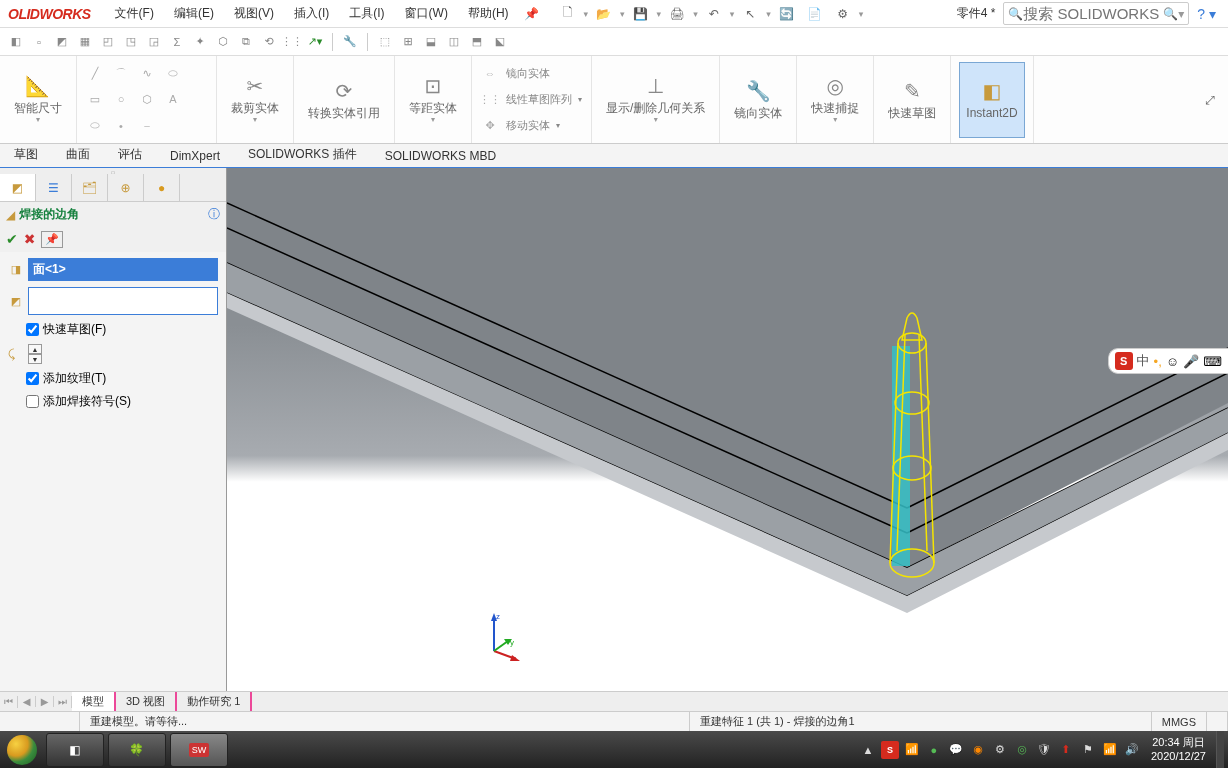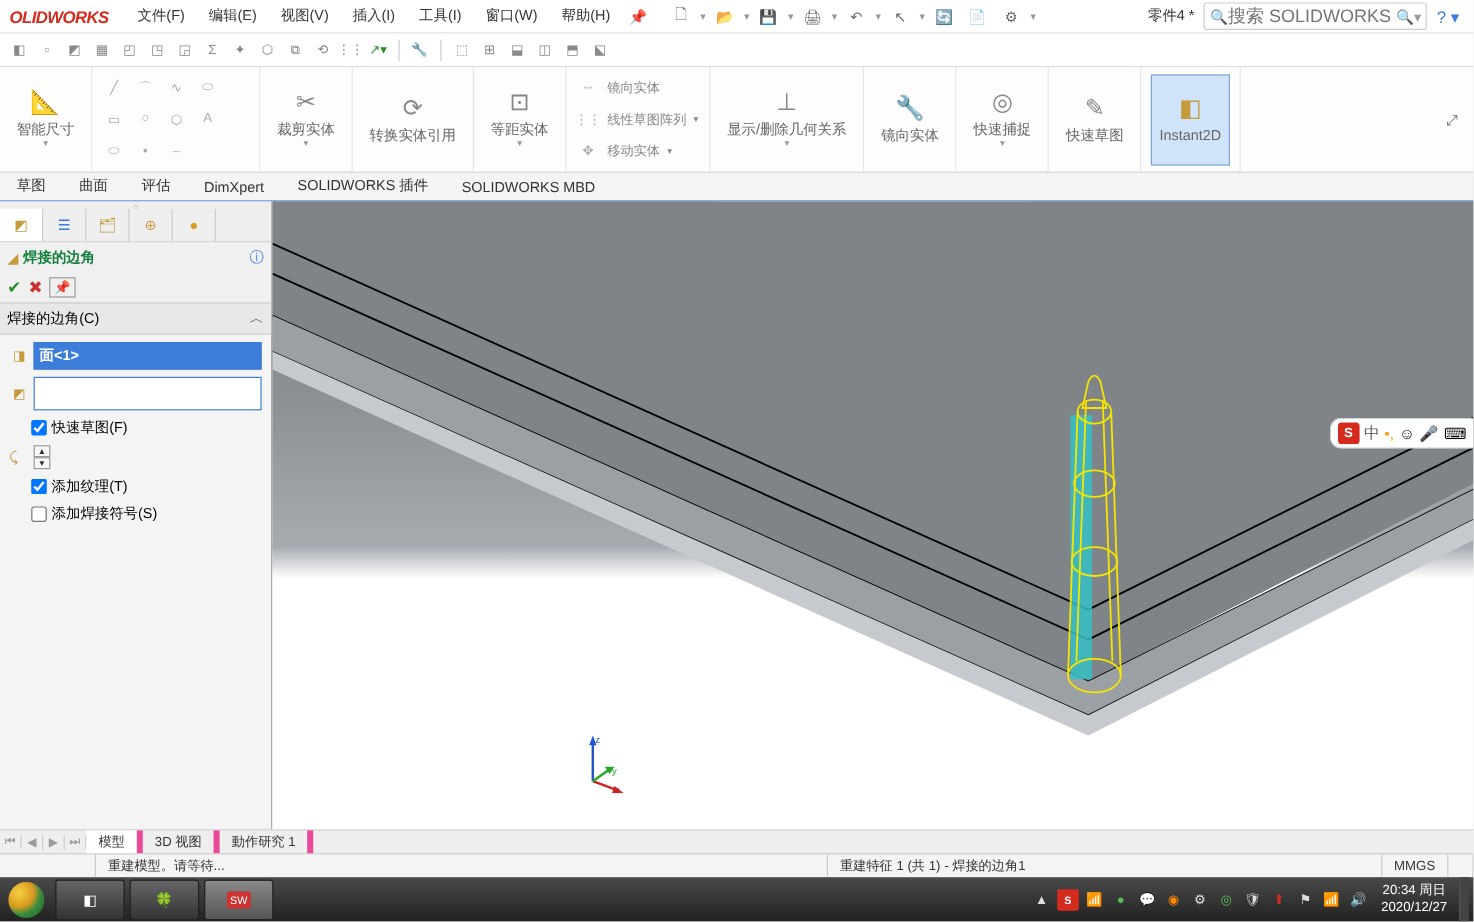--- a/index.html
+++ b/index.html
@@ -84,21 +84,21 @@
     pointer-events: none;
   }
   
   .triad { position: absolute; left: 255px; bottom: 30px; width: 40px; height: 50px; }
   
   .ime-bar { position: absolute; right: 0; top: 180px; background: #fff; border: 1px solid #ccc; border-right: none; border-radius: 10px 0 0 10px; padding: 3px 6px; display: flex; align-items: center; gap: 4px; font-size: 13px; }
   .ime-bar .s-logo { background: #d52b1e; color: #fff; width: 18px; height: 18px; border-radius: 3px; display: flex; align-items: center; justify-content: center; font-weight: bold; font-size: 11px; }
   
   
   .bottom-tabs { height: 20px; background: #eee; display: flex; align-items: center; border-top: 1px solid #ccc; }
-  .btab { padding: 2px 10px; border-right: 5px solid #ec4899; cursor: pointer; font-size: 11px; color: #333; }
+  .btab { padding: 2px 10px; border-right: 2px solid #ec4899; cursor: pointer; font-size: 11px; color: #333; }
   .btab.active { background: #fff; }
   .btab-nav { width: 18px; text-align: center; border-right: 1px solid #ccc; color: #999; cursor: pointer; font-size: 10px; }
   
   
   .statusbar { height: 20px; background: #f4f4f4; display: flex; align-items: center; font-size: 11px; border-top: 1px solid #ccc; color: #333; }
   .statusbar .seg { padding: 0 10px; border-right: 1px solid #ccc; height: 100%; display: flex; align-items: center; }
   
   
   .taskbar { height: 37px; background: linear-gradient(#4a4a4a, #222); display: flex; align-items: center; }
   .start-btn { width: 44px; height: 37px; display: flex; align-items: center; justify-content: center; }
@@ -302,24 +302,20 @@
     <div class="prop-header">
       <span style="color:#c79a3d;margin-right:4px">◢</span>
       <span class="title">焊接的边角</span>
       <span class="help">ⓘ</span>
     </div>
     <div class="prop-actions">
       <span class="ok">✔</span>
       <span class="cancel">✖</span>
       <span class="pin">📌</span>
     </div>
-    <div class="section-head">
-      <span>焊接的边角(C)</span>
-      <span class="chev">︿</span>
-    </div>
     <div class="section-body">
       <div class="field-row">
         <span class="field-ico">◨</span>
         <div class="select-box selected">面&lt;1&gt;</div>
       </div>
       <div class="field-row">
         <span class="field-ico">◩</span>
         <div class="select-box empty"></div>
       </div>
       <div class="check-row">

